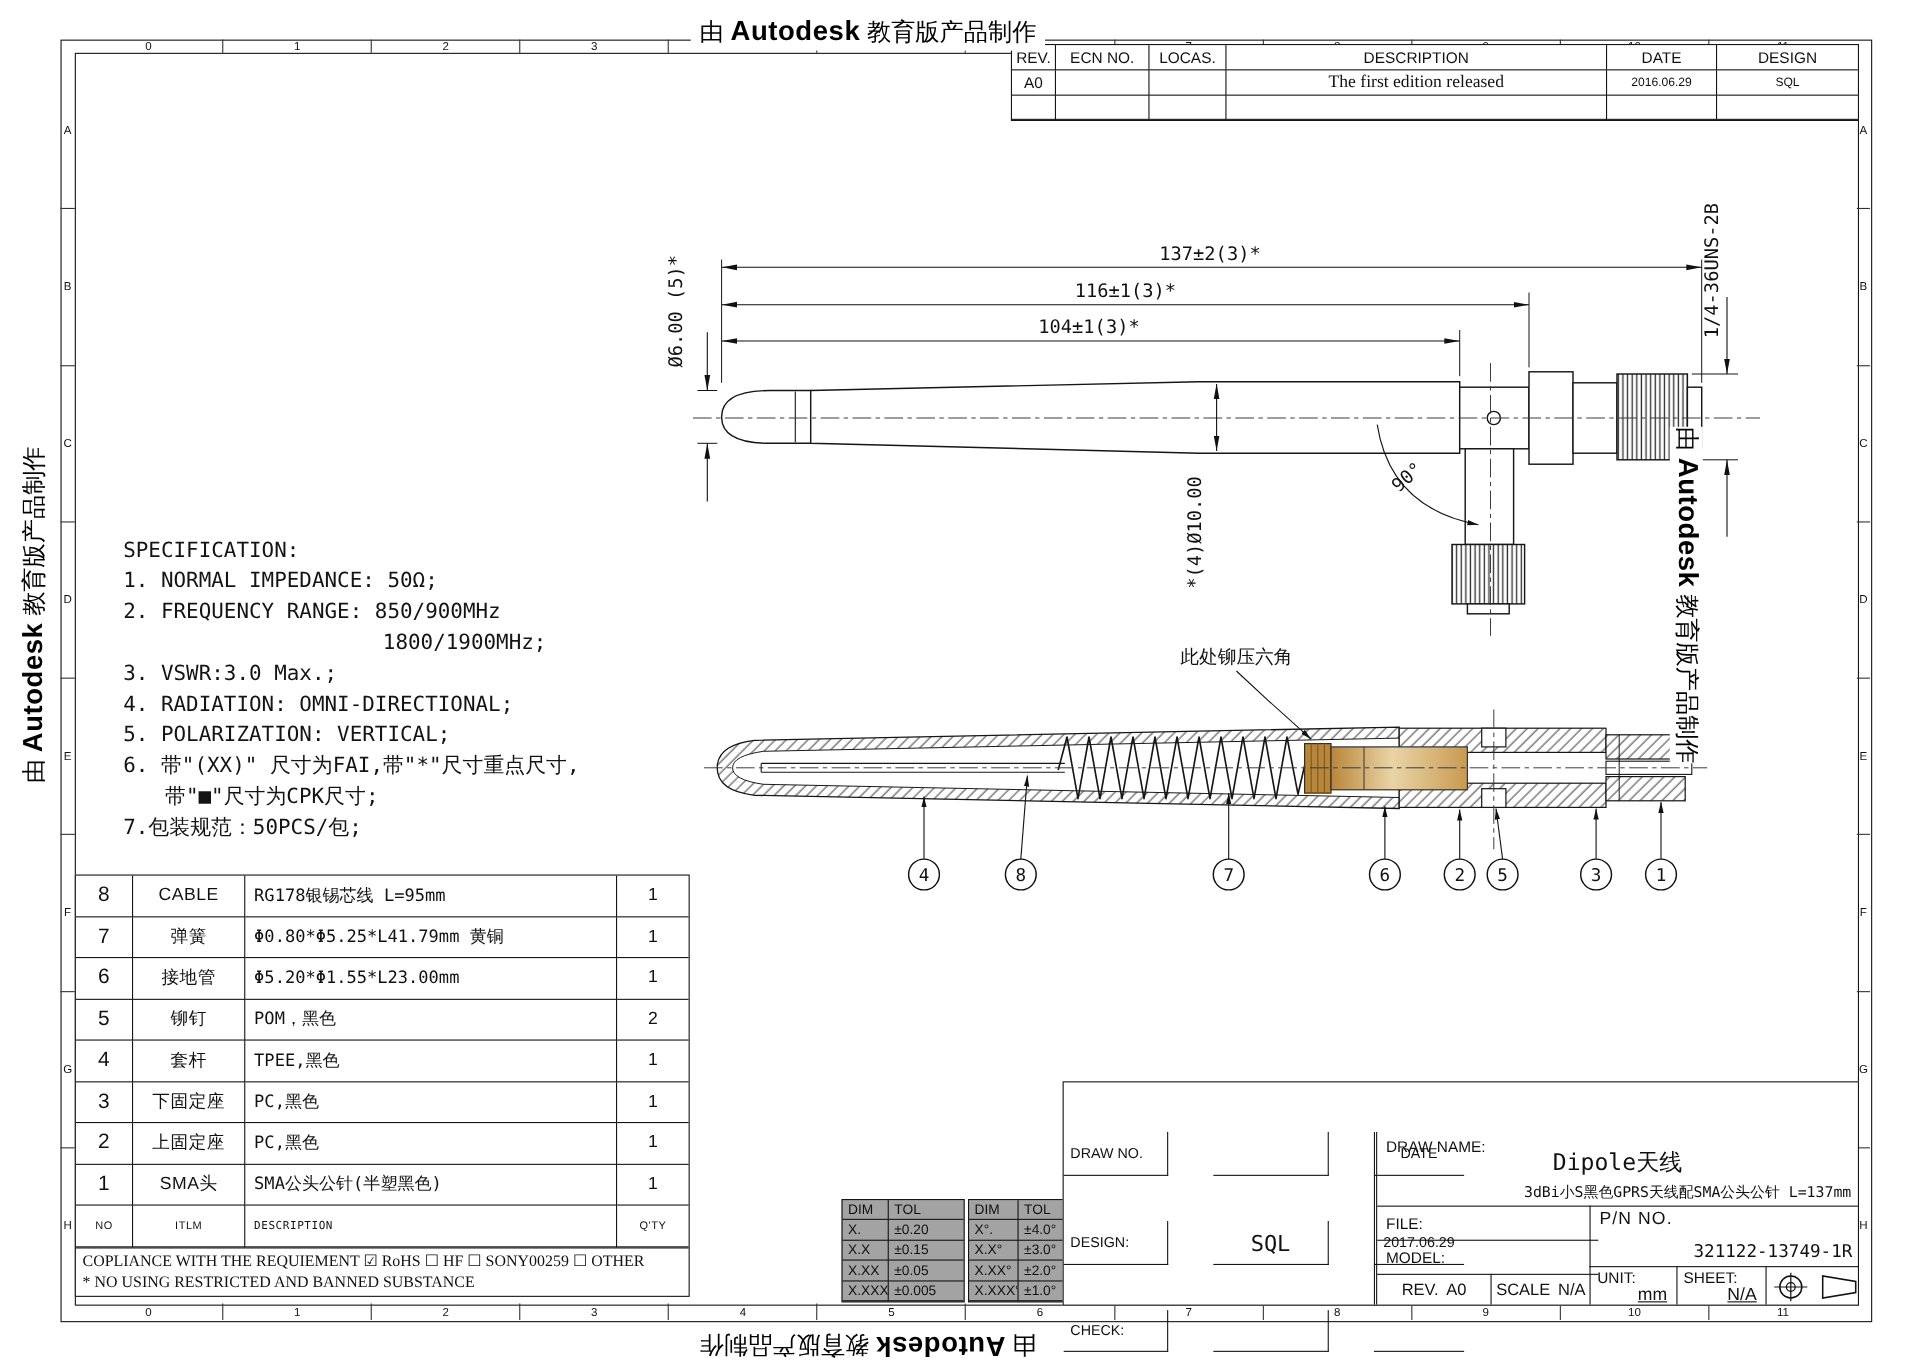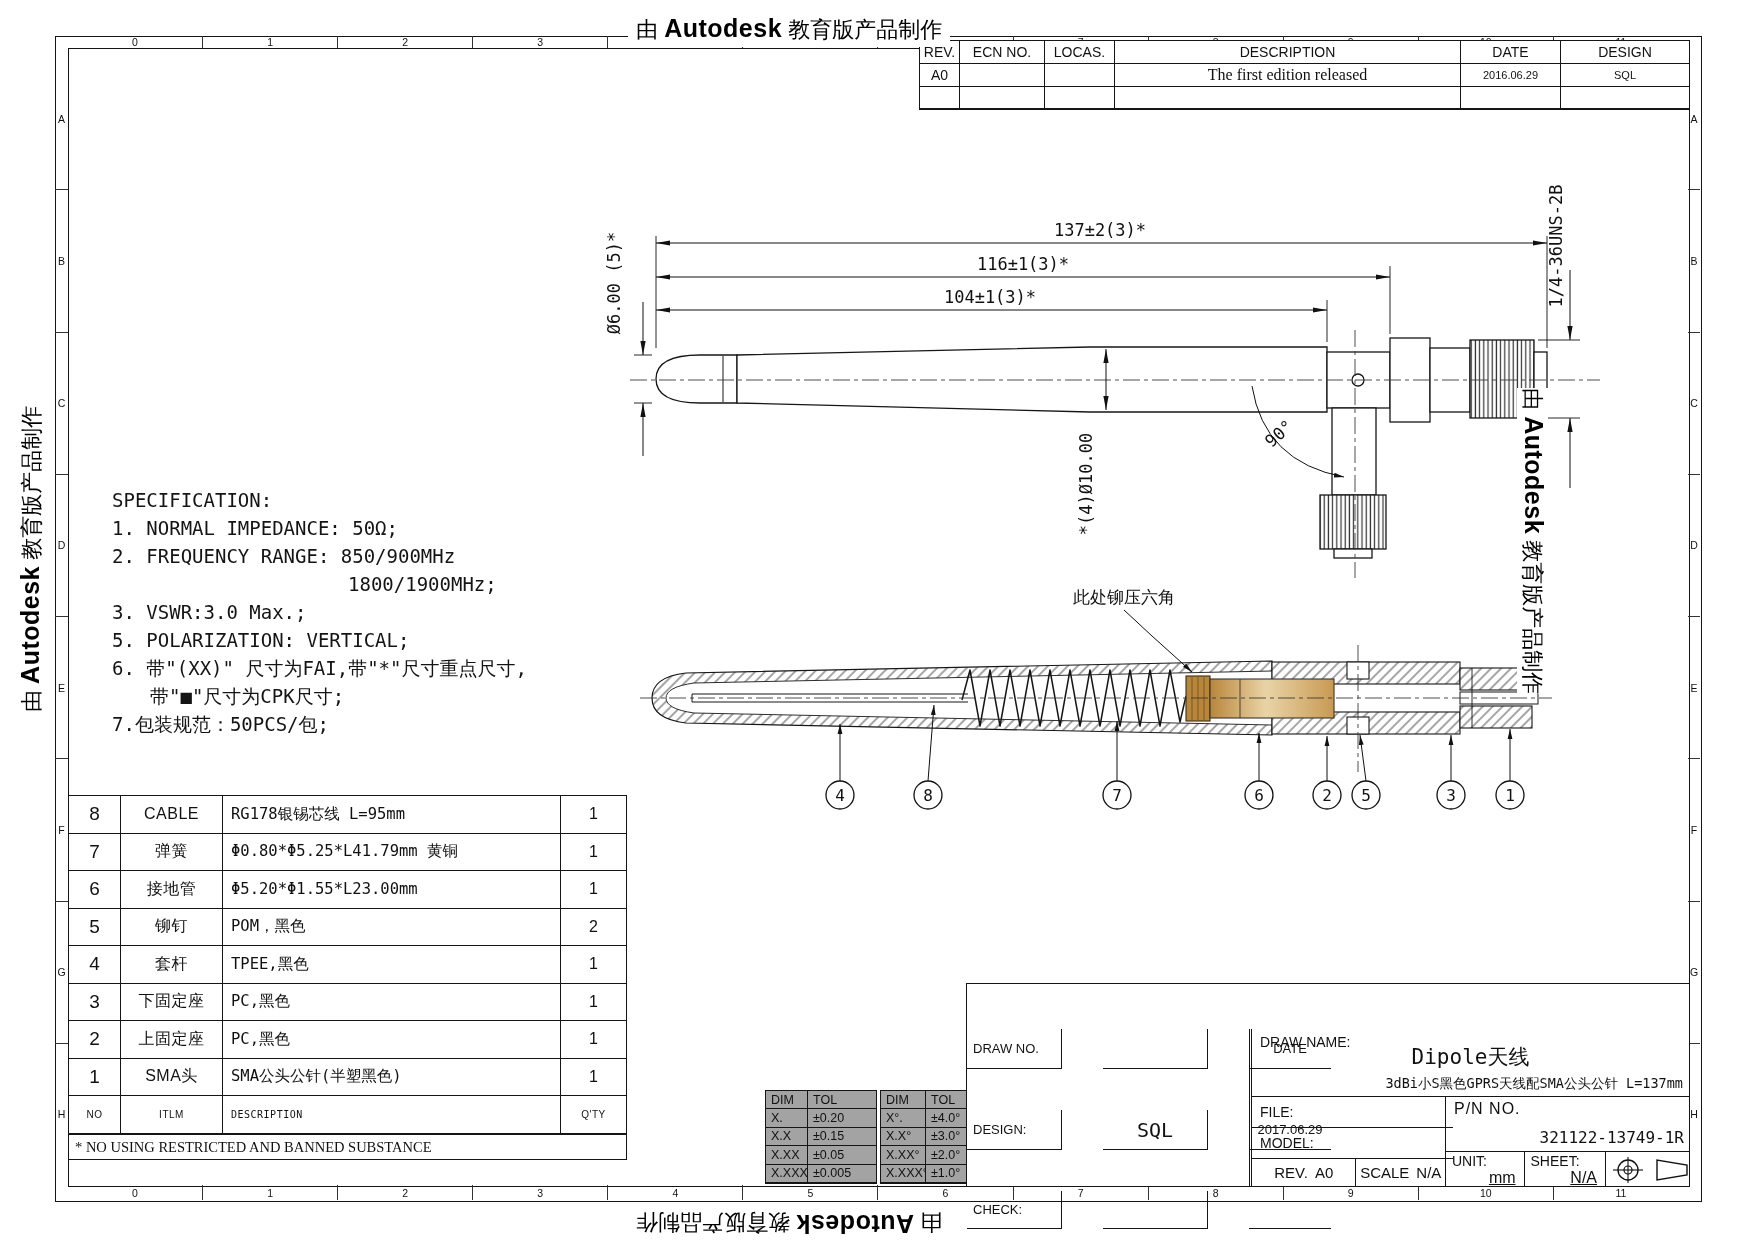--- a/index.html
+++ b/index.html
@@ -203,20 +203,21 @@
     <div class="c"></div>
     <div class="c"></div>
   </div>
 
   <div class="spec">
     <div>SPECIFICATION:</div>
     <div>1. NORMAL IMPEDANCE: 50Ω;</div>
     <div>2. FREQUENCY RANGE: 850/900MHz</div>
     <div class="ind1">1800/1900MHz;</div>
     <div>3. VSWR:3.0 Max.;</div>
+    <div>4. RADIATION: OMNI-DIRECTIONAL;</div>
     <div>5. POLARIZATION: VERTICAL;</div>
     <div>6. 带"(XX)" 尺寸为FAI,带"*"尺寸重点尺寸,</div>
     <div class="ind2">带"■"尺寸为CPK尺寸;</div>
     <div>7.包装规范：50PCS/包;</div>
   </div>
 
   <svg class="draw" width="1755" height="1241" viewBox="0 0 1755 1241">
     <defs>
       <pattern id="hatch" width="7" height="7" patternUnits="userSpaceOnUse" patternTransform="rotate(45)">
         <rect width="7" height="7" fill="#fff"></rect>
@@ -408,20 +409,21 @@
       <div class="c no">1</div>
       <div class="c itlm">SMA头</div>
       <div class="c desc">SMA公头公针(半塑黑色)</div>
       <div class="c qty last">1</div>
       <div class="c no hdr">NO</div>
       <div class="c itlm hdr">ITLM</div>
       <div class="c desc hdr">DESCRIPTION</div>
       <div class="c qty hdr last">Q'TY</div>
     </div>
     <div class="bom-note">
+      <div>COPLIANCE WITH THE REQUIEMENT ☑ RoHS ☐ HF ☐ SONY00259 ☐ OTHER</div>
       <div>* NO USING RESTRICTED AND BANNED SUBSTANCE</div>
     </div>
   </div>
 
   <div class="tol tol-linear">
     <div class="c">DIM</div>
     <div class="c last">TOL</div>
     <div class="c">X.</div>
     <div class="c last">±0.20</div>
     <div class="c">X.X</div>

